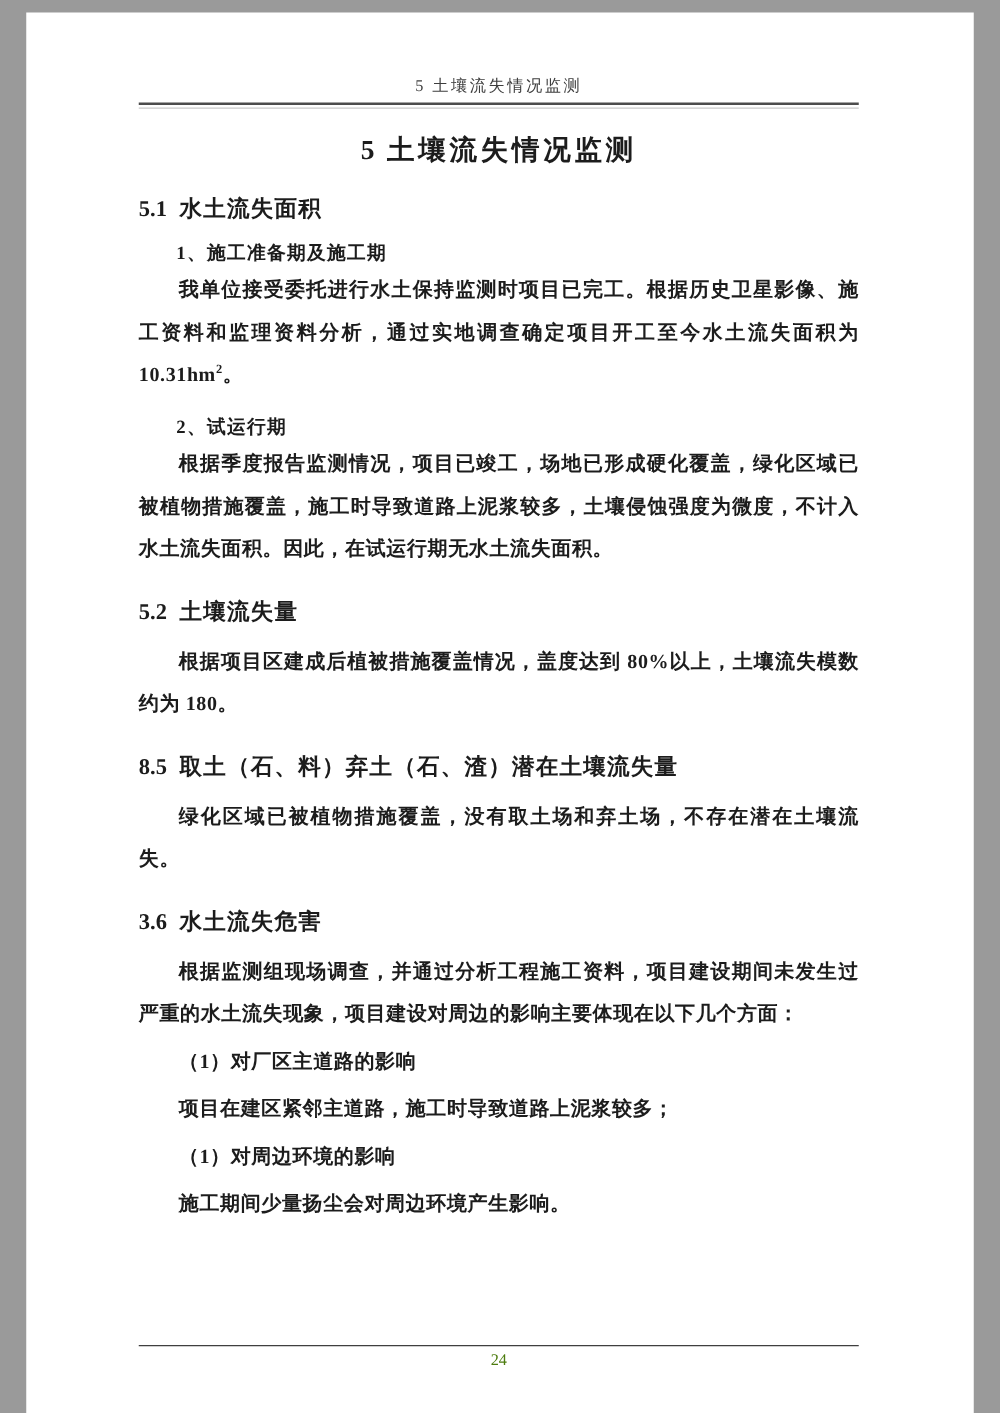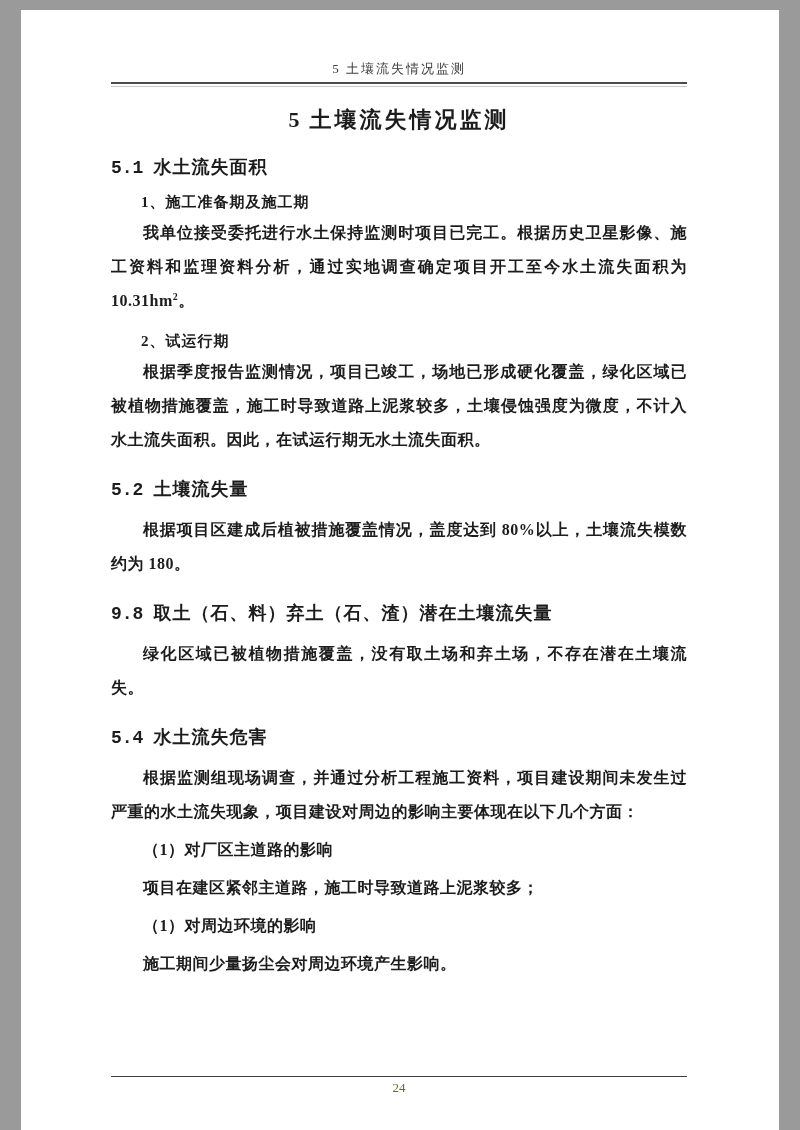--- a/index.html
+++ b/index.html
@@ -36,21 +36,21 @@
   }
   .chapter-title .num{ letter-spacing:0; margin-right:10px; }
 
   
   .sec-heading{
     margin:20px 0 12px 0;
     font-size:18px;
     font-weight:bold;
     letter-spacing:1px;
   }
-  .sec-heading .num{ letter-spacing:0; margin-right:10px;font-family:Liberation Mono, monospace; }
+  .sec-heading .num{ letter-spacing:0; margin-right:10px; }
 
   
   .sub-heading{
     margin:14px 0 4px 0;
     font-size:15px;
     font-weight:bold;
     text-indent:2em;
     letter-spacing:1px;
   }
 
@@ -102,26 +102,26 @@
     <p class="body"><span>我单位接受委托进行水土保持监测时项目已完工。根据历史卫星影像、施工资料和监理资料分析，通过实地调查确定项目开工至今水土流失面积为 10.31hm</span><sup>2</sup><span>。</span></p>
     <div class="sub-heading">2、试运行期</div>
     <p class="body">根据季度报告监测情况，项目已竣工，场地已形成硬化覆盖，绿化区域已被植物措施覆盖，施工时导致道路上泥浆较多，土壤侵蚀强度为微度，不计入水土流失面积。因此，在试运行期无水土流失面积。</p>
 
     <div class="sec-heading">
       <span class="num">5.2</span><span>土壤流失量</span>
     </div>
     <p class="body">根据项目区建成后植被措施覆盖情况，盖度达到 80%以上，土壤流失模数约为 180。</p>
 
     <div class="sec-heading">
-      <span class="num">9.8</span><span>取土（石、料）弃土（石、渣）潜在土壤流失量</span>
+      <span class="num">8.5</span><span>取土（石、料）弃土（石、渣）潜在土壤流失量</span>
     </div>
     <p class="body">绿化区域已被植物措施覆盖，没有取土场和弃土场，不存在潜在土壤流失。</p>
 
     <div class="sec-heading">
-      <span class="num">5.4</span><span>水土流失危害</span>
+      <span class="num">3.6</span><span>水土流失危害</span>
     </div>
     <p class="body">根据监测组现场调查，并通过分析工程施工资料，项目建设期间未发生过严重的水土流失现象，项目建设对周边的影响主要体现在以下几个方面：</p>
     <p class="body">（1）对厂区主道路的影响</p>
     <p class="body">项目在建区紧邻主道路，施工时导致道路上泥浆较多；</p>
     <p class="body">（1）对周边环境的影响</p>
     <p class="body">施工期间少量扬尘会对周边环境产生影响。</p>
 
   </div>
 
   <div class="doc-footer">

